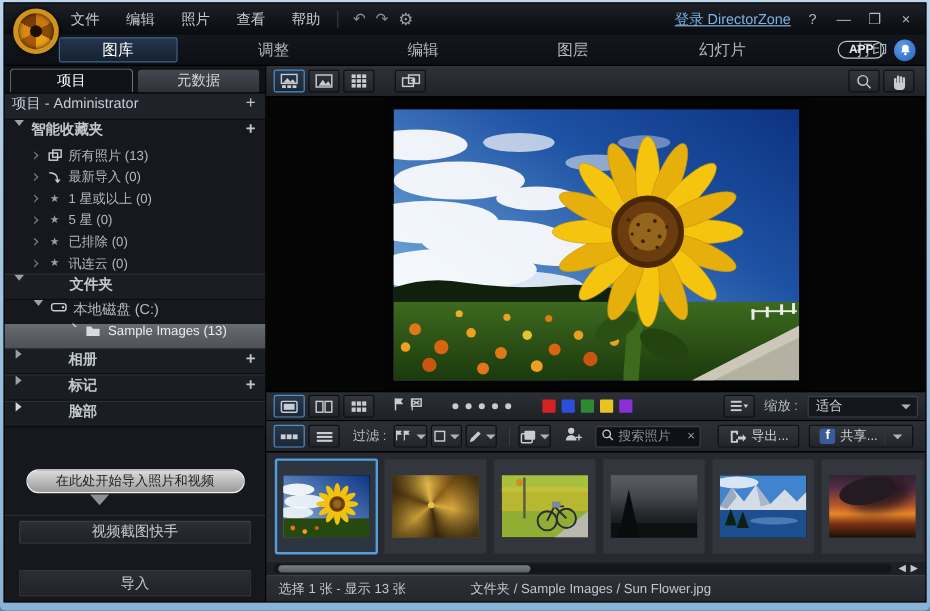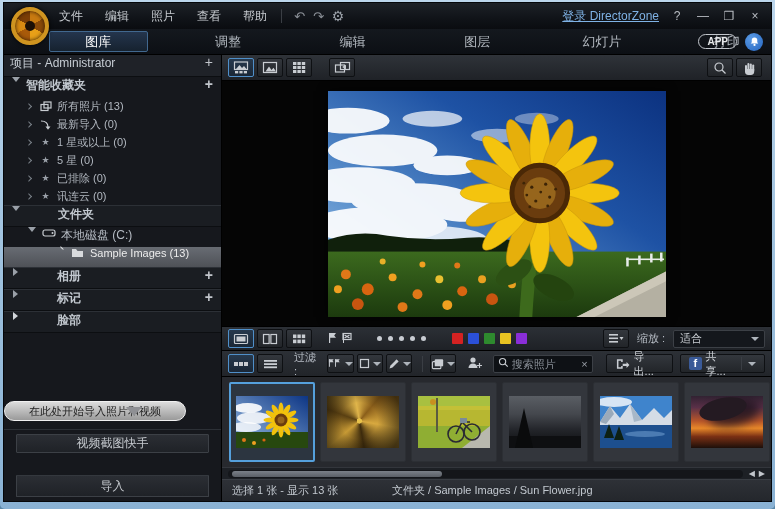--- a/index.html
+++ b/index.html
@@ -54,21 +54,21 @@
   .tri-d { width:0; height:0; border-left:4px solid transparent; border-right:4px solid transparent; border-top:5px solid #9aa0a8; margin:0 6px 0 2px; }
   .tri-r { width:0; height:0; border-top:4px solid transparent; border-bottom:4px solid transparent; border-left:5px solid #9aa0a8; margin:0 7px 0 3px; }
   .tri-o { width:5px; height:5px; border:1px solid #7a8088; border-left-color:transparent; border-bottom-color:transparent; transform:rotate(45deg); margin:0 8px 0 10px; }
   .titem { height:18px; font-size:11px; color:#b2b8c0; display:flex; align-items:center; padding-left:12px; }
   .titem .mini { width:13px; margin-right:5px; display:flex; justify-content:center; }
   .star-g { color:#9aa0a8; font-size:9px; }
   .drive-row { height:20px; padding-left:22px; }
   .folder-row { height:20px; padding-left:44px; background:linear-gradient(180deg,#686c73,#4e5157); color:#ececec; font-size:11px; }
   .group { border-top:1px solid #2c3036; border-bottom:1px solid #0c0e11; height:22px; background:#1a1d22;gap:32px; }
   .spacer { flex:1; }
-  .callout-wrap { display:flex; flex-direction:row; align-items:center; flex:0 0 auto; padding-bottom:4px; }
+  .callout-wrap { display:flex; flex-direction:column; align-items:center; flex:0 0 auto; padding-bottom:4px; }
   .callout { width:182px; height:20px; border-radius:10px; border:1px solid #f0f0f0;
     background:linear-gradient(180deg,#dcdcdc,#9a9a9a); color:#1d1d1d; font-size:11px; text-align:center; line-height:18px; }
   .callout-arrow { width:0; height:0; border-left:8px solid transparent; border-right:8px solid transparent; border-top:9px solid #8f9094; margin-top:1px; margin-left:-60px; }
   .side-btn { margin:4px 12px; height:19px; background:linear-gradient(180deg,#2b2e34,#1f2227); border:1px solid #3c4046;
     color:#c6cacf; font-size:12px; text-align:center; line-height:17px; border-radius:1px; }
   .side-btn.import { height:22px; line-height:20px; margin-top:18px; border-top:1px solid #34383e; }
   .side-div { border-top:1px solid #2c3036; margin-top:4px; }
 
   
   .main { flex:1; display:flex; flex-direction:column; min-width:0; background:#101318; }
@@ -91,21 +91,21 @@
   .lab { width:11px; height:11px; border-radius:1px; }
   .dt-right { position:absolute; right:6px; display:flex; align-items:center; gap:8px; color:#b6bcc4; }
   .dd { height:18px; width:92px; background:#14171c; border:1px solid #3c4046; border-radius:2px;
     display:flex; align-items:center; padding:0 6px; color:#ccd0d5; position:relative; }
   .dd .chev { position:absolute; right:5px; }
   .chev { width:0; height:0; border-left:4px solid transparent; border-right:4px solid transparent; border-top:4px solid #aeb4bb; }
 
   .btoolbar { height:26px; flex:0 0 26px; display:flex; align-items:center; padding:0 6px;
     background:linear-gradient(180deg,#2c3036,#22252a); border-bottom:1px solid #000; position:relative; font-size:11px; color:#b6bcc4; }
   .vsep { width:1px; height:16px; background:#14161a; border-right:1px solid #3a3e44; margin:0 7px; }
-  .search { height:18px; width:100px; background:#0e1115; border:1px solid #3c4046; border-radius:2px;
+  .search { height:18px; width:88px; background:#0e1115; border:1px solid #3c4046; border-radius:2px;
     display:flex; align-items:center; padding:0 4px; gap:3px; }
   .search input { flex:1; min-width:0; background:transparent; border:none; outline:none; color:#d0d4d8; font-size:11px; }
   .search input::placeholder { color:#8a9098; }
   .xclear { color:#9aa0a8; font-size:11px; }
   .act-btn { height:19px; display:flex; align-items:center; gap:4px; padding:0 8px;
     background:linear-gradient(180deg,#33373d,#222529); border:1px solid #0e1013; border-radius:2px; color:#ccd0d5; }
   .fb { width:13px; height:13px; border-radius:2px; background:#3a5a98; color:#fff; font-size:11px; font-weight:bold; text-align:center; line-height:13px; }
 
   
   .filmstrip { height:90px; flex:0 0 90px; background:#27292e; display:flex; align-items:center; padding:0 0 0 7px; overflow:hidden; }
@@ -179,20 +179,24 @@
               <path fill="#fff" d="M8 2a4 4 0 0 0-4 4v3L2.5 11h11L12 9V6a4 4 0 0 0-4-4z"></path>
               <circle fill="#fff" cx="8" cy="13" r="1.6"></circle>
             </svg>
       </span>
     </div>
   </div>
 
   <div class="body">
 
     <div class="sidebar">
+      <div class="side-tabs">
+        <div class="side-tab active">项目</div>
+        <div class="side-tab">元数据</div>
+      </div>
       <div class="srow hdr">
         <span>项目 - Administrator</span>
         <span class="plus">+</span>
       </div>
       <div class="srow sect">
         <span class="tri-d"></span>
         <span>智能收藏夹</span>
         <span class="plus">+</span>
       </div>
       <div class="titem">

